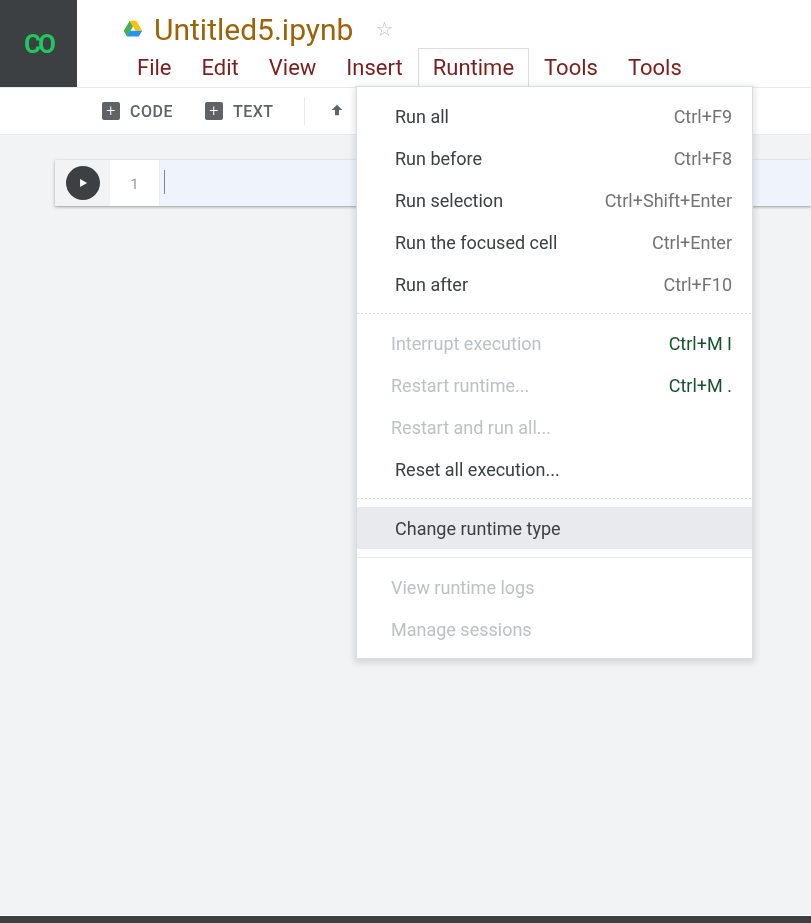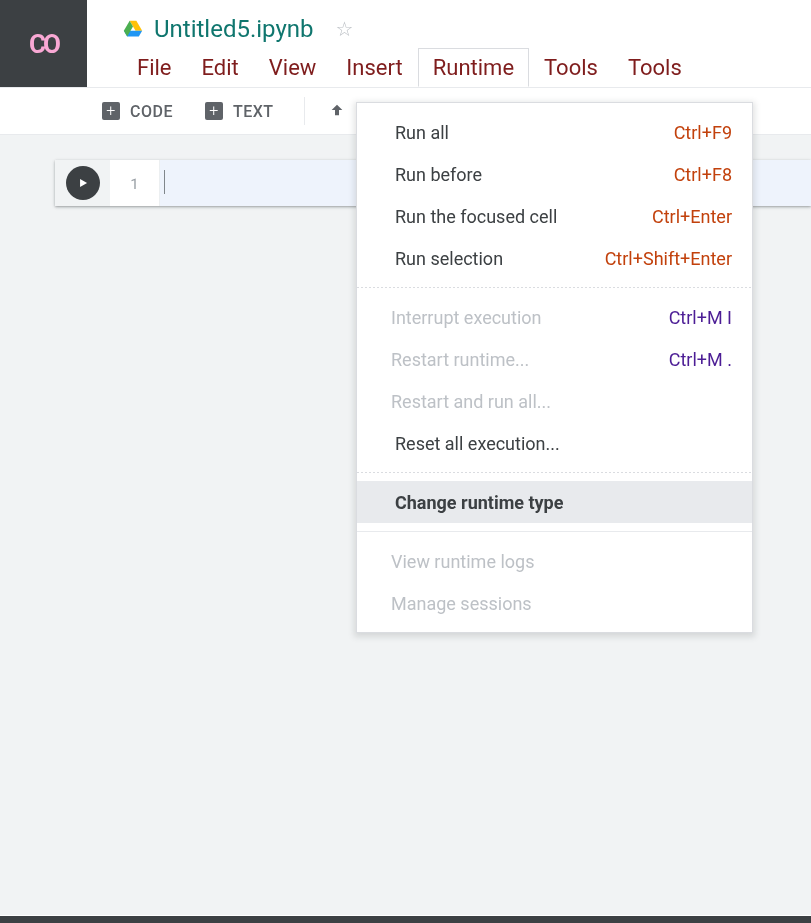--- a/index.html
+++ b/index.html
@@ -10,27 +10,27 @@
       width: 811px;
       height: 923px;
       position: relative;
       overflow: hidden;
     }
 
     .logo-box {
       position: absolute;
       top: 0;
       left: 0;
-      width: 87px;
+      width: 77px;
       height: 87px;
       background: #3c4043;
       display: flex;
       align-items: center;
       justify-content: center;
-      color: #f9a8d4;
+      color: #22c55e;
       font-size: 26px;
       font-weight: 700;
       letter-spacing: -3px;
     }
 
     
     .header {
       position: absolute;
       left: 87px;
       right: 0;
@@ -48,22 +48,22 @@
     }
 
     .drive-icon {
       width: 22px;
       height: 20px;
       margin-right: 10px;
       display: inline-block;
     }
 
     .doc-title {
-      font-size: 24px;
-      color: #0f766e;
+      font-size: 30px;
+      color: #a16207;
       font-weight: 400;
     }
 
     .star-icon {
       margin-left: 22px;
       color: #bdc1c6;
       font-size: 20px;
       cursor: pointer;
     }
 
@@ -230,49 +230,47 @@
     .dropdown {
       position: absolute;
       top: 86px;
       left: 356px;
       width: 397px;
       background: #fff;
       border: 1px solid #dadce0;
       box-shadow: 0 2px 6px 2px rgba(60,64,67,0.15);
       z-index: 10;
       padding: 8px 0;
-      margin-top: 16px;
     }
 
     .dd-item {
       display: flex;
       justify-content: space-between;
       align-items: center;
       height: 42px;
       padding: 0 20px 0 38px;
       font-size: 18px;
       color: #3c4043;
       cursor: pointer;
     }
     .dd-item.disabled {
       color: #bdc1c6;
       cursor: default;
       padding-left: 34px;
     }
     .dd-item.highlighted {
       background: #e8eaed;
-      font-weight: bold;
     }
 
     .dd-shortcut {
-      color: #c2410c;
+      color: #737373;
       font-size: 18px;
     }
     .dd-item.disabled .dd-shortcut {
-      color: #4c1d95;
+      color: #14532d;
     }
 
     .dd-divider {
       height: 1px;
       margin: 8px 0;
       background: repeating-linear-gradient(to right, #dadce0 0 2px, transparent 2px 4px);
     }
     .dd-divider.solid {
       background: #e8eaed;
     }
@@ -361,26 +359,30 @@
 <div class="dropdown">
   <div class="dd-item">
     <span>Run all</span>
     <span class="dd-shortcut">Ctrl+F9</span>
   </div>
   <div class="dd-item">
     <span>Run before</span>
     <span class="dd-shortcut">Ctrl+F8</span>
   </div>
   <div class="dd-item">
+    <span>Run selection</span>
+    <span class="dd-shortcut">Ctrl+Shift+Enter</span>
+  </div>
+  <div class="dd-item">
     <span>Run the focused cell</span>
     <span class="dd-shortcut">Ctrl+Enter</span>
   </div>
   <div class="dd-item">
-    <span>Run selection</span>
-    <span class="dd-shortcut">Ctrl+Shift+Enter</span>
+    <span>Run after</span>
+    <span class="dd-shortcut">Ctrl+F10</span>
   </div>
 
   <div class="dd-divider"></div>
 
   <div class="dd-item disabled">
     <span>Interrupt execution</span>
     <span class="dd-shortcut">Ctrl+M I</span>
   </div>
   <div class="dd-item disabled">
     <span>Restart runtime...</span>

